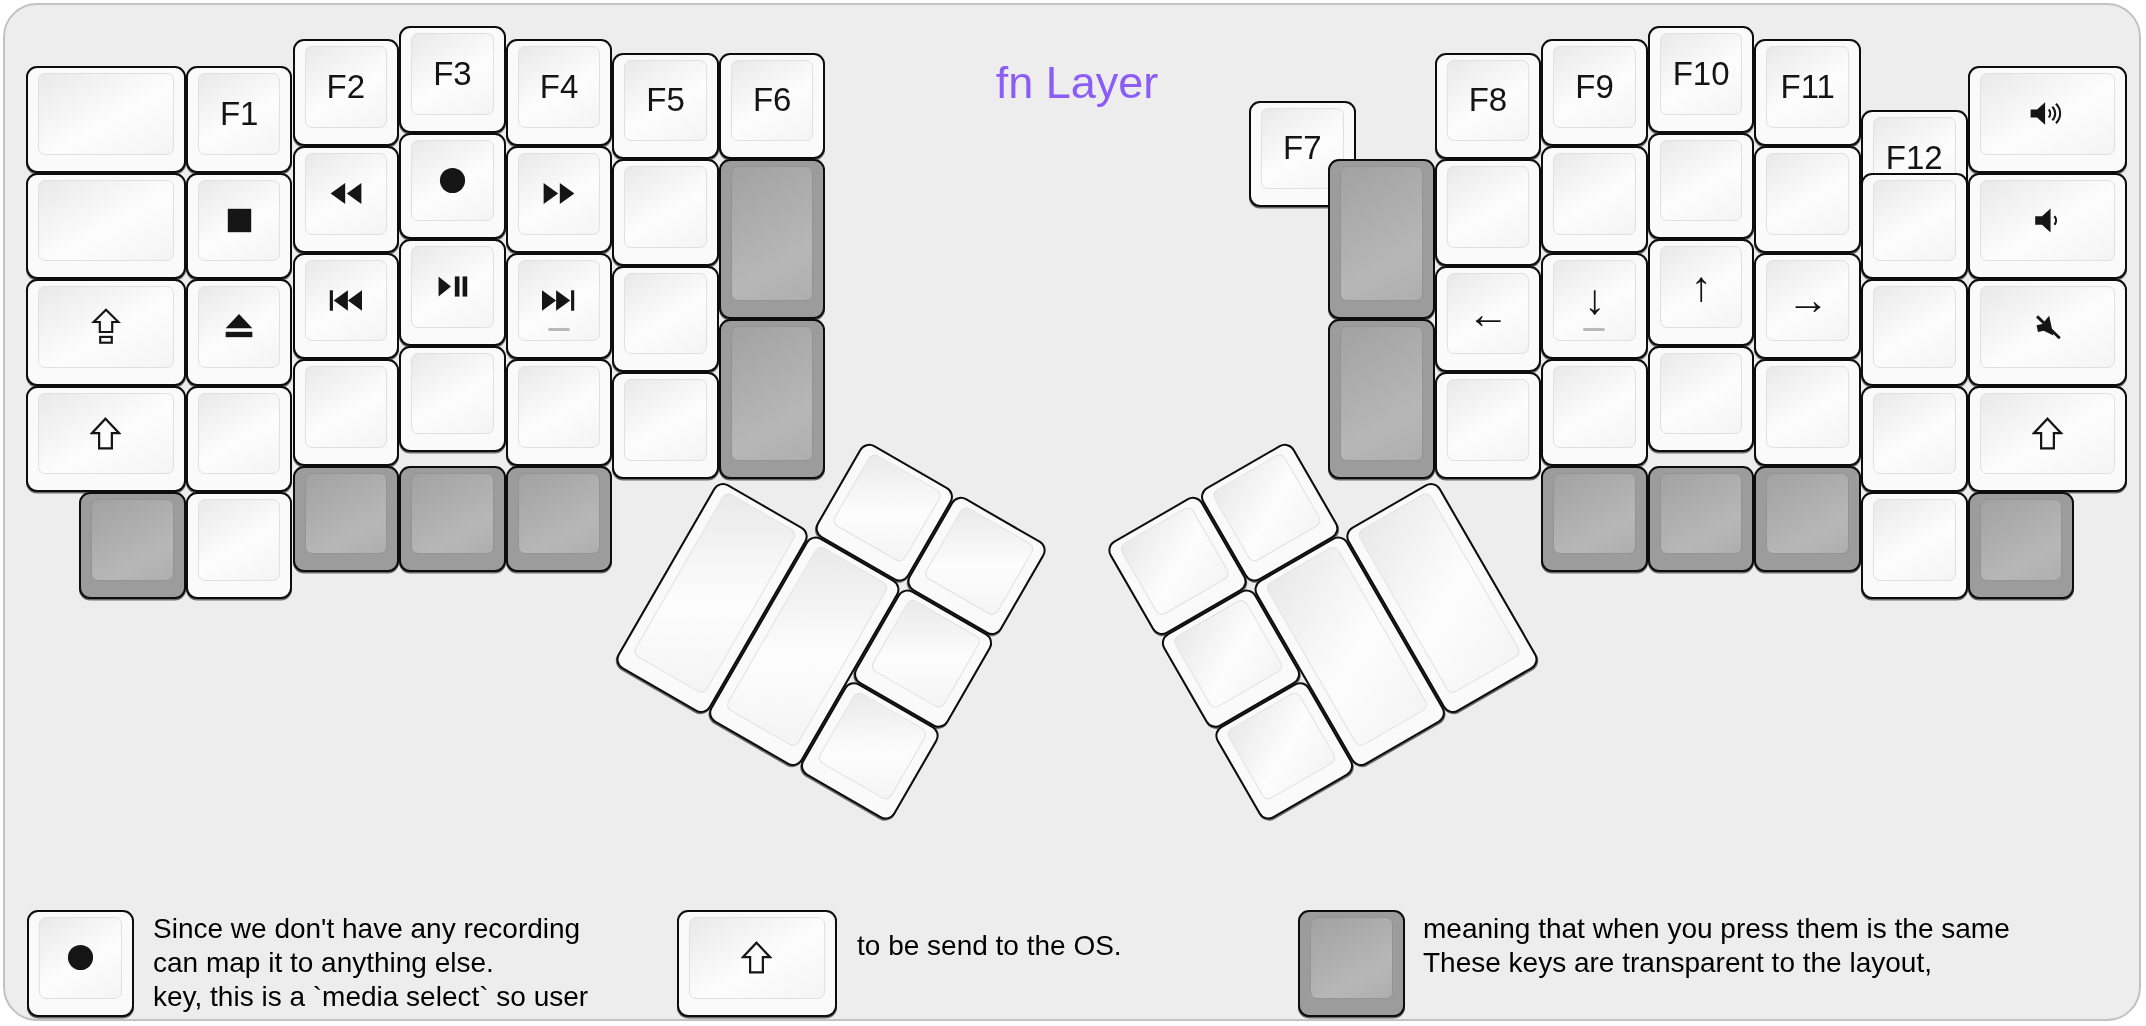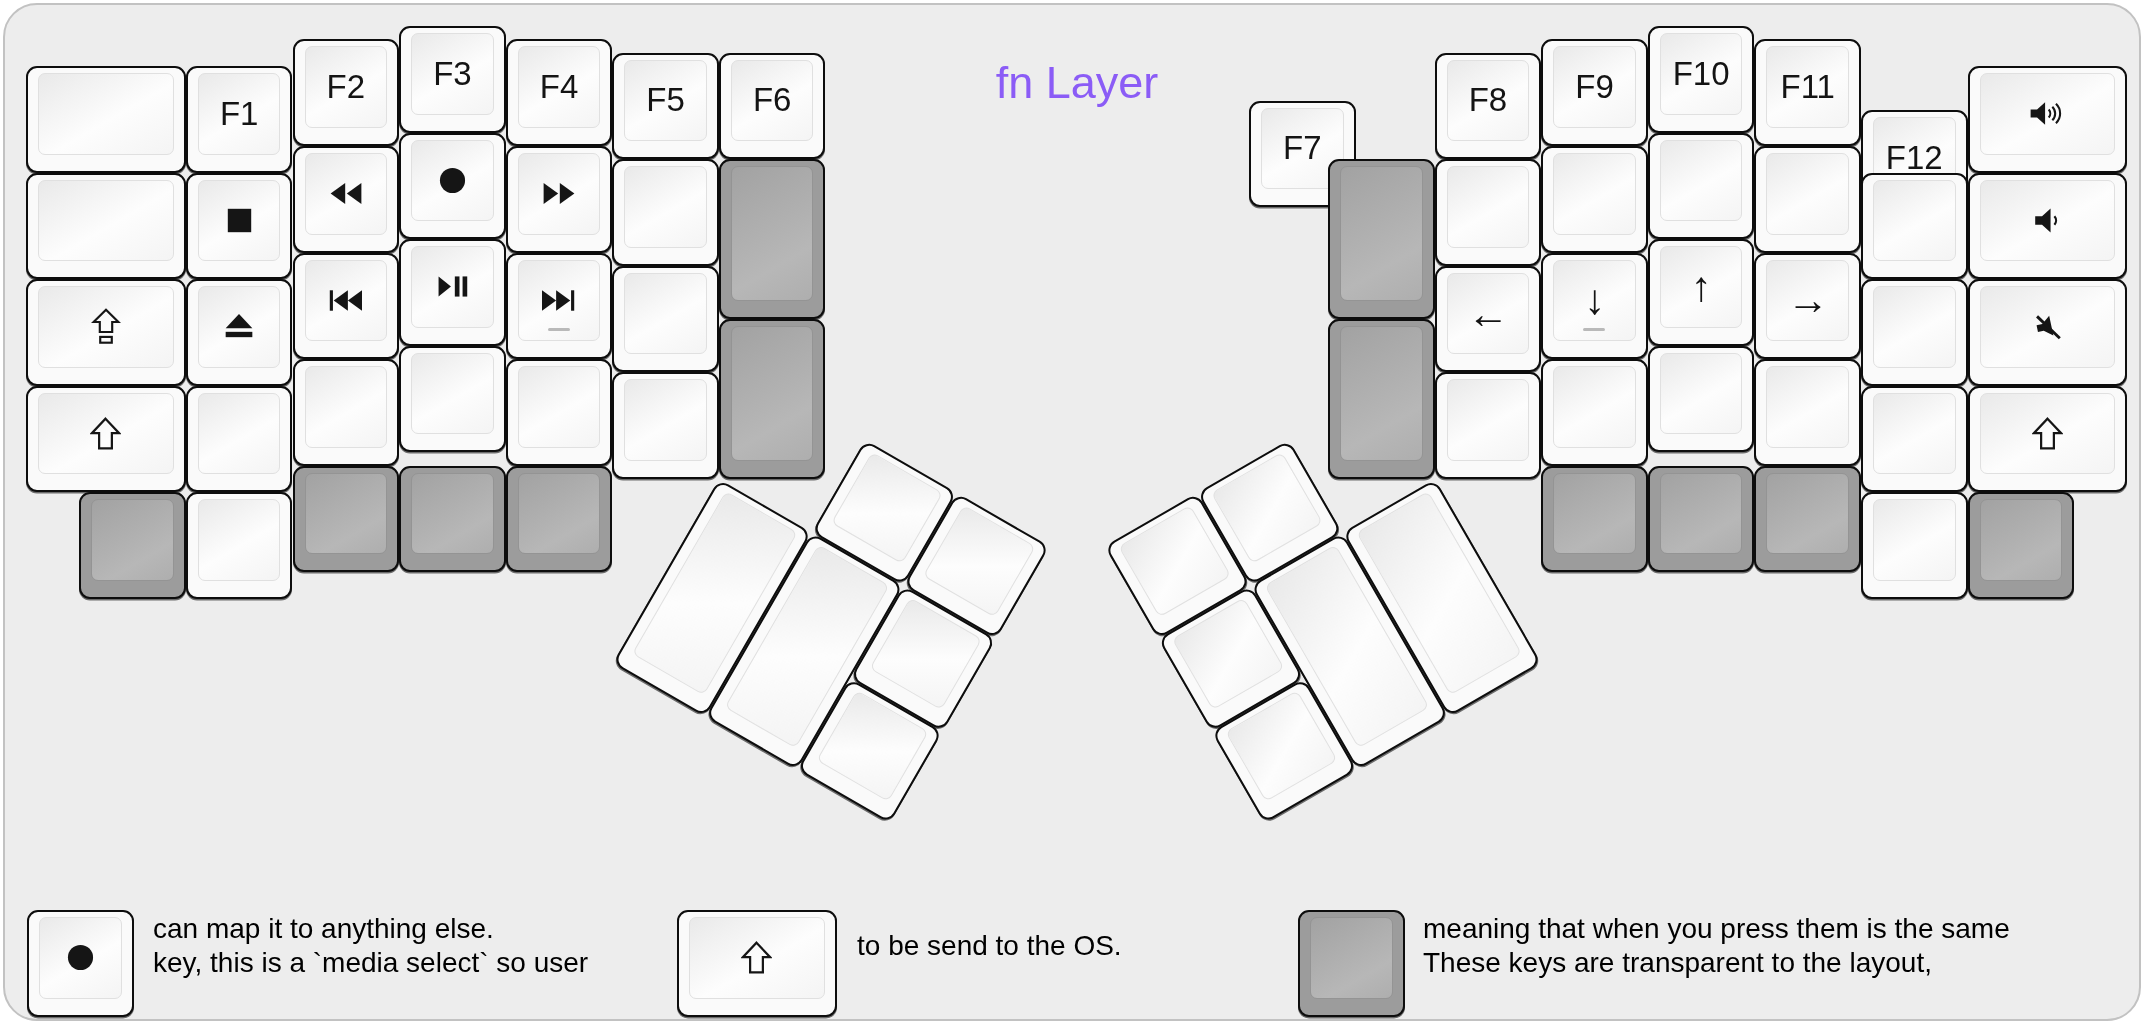--- a/index.html
+++ b/index.html
@@ -407,20 +407,21 @@
       <div class="key white" style="left: 22px; top: 905px; width: 106.6px; height: 106.6px;">
         <div class="keytop">
           <span class="kicon">
             <svg width="29" height="29" viewBox="0 0 30 30">
               <circle class="f" cx="15" cy="15" r="13"></circle>
             </svg>
           </span>
         </div>
       </div>
       <div class="legend-text" style="left: 148px; top: 907px;">
+        <div>Since we don't have any recording</div>
         <div>can map it to anything else.</div>
         <div>key, this is a `media select` so user</div>
       </div>
       <div class="key white" style="left: 672px; top: 905px; width: 159.9px; height: 106.6px;">
         <div class="keytop">
           <span class="kicon">
             <svg width="31" height="34" viewBox="0 0 36 40">
               <path class="s" stroke-width="2.6" d="M18 2 L34 19 L25.5 19 L25.5 37 L10.5 37 L10.5 19 L2 19 Z"></path>
             </svg>
           </span>

